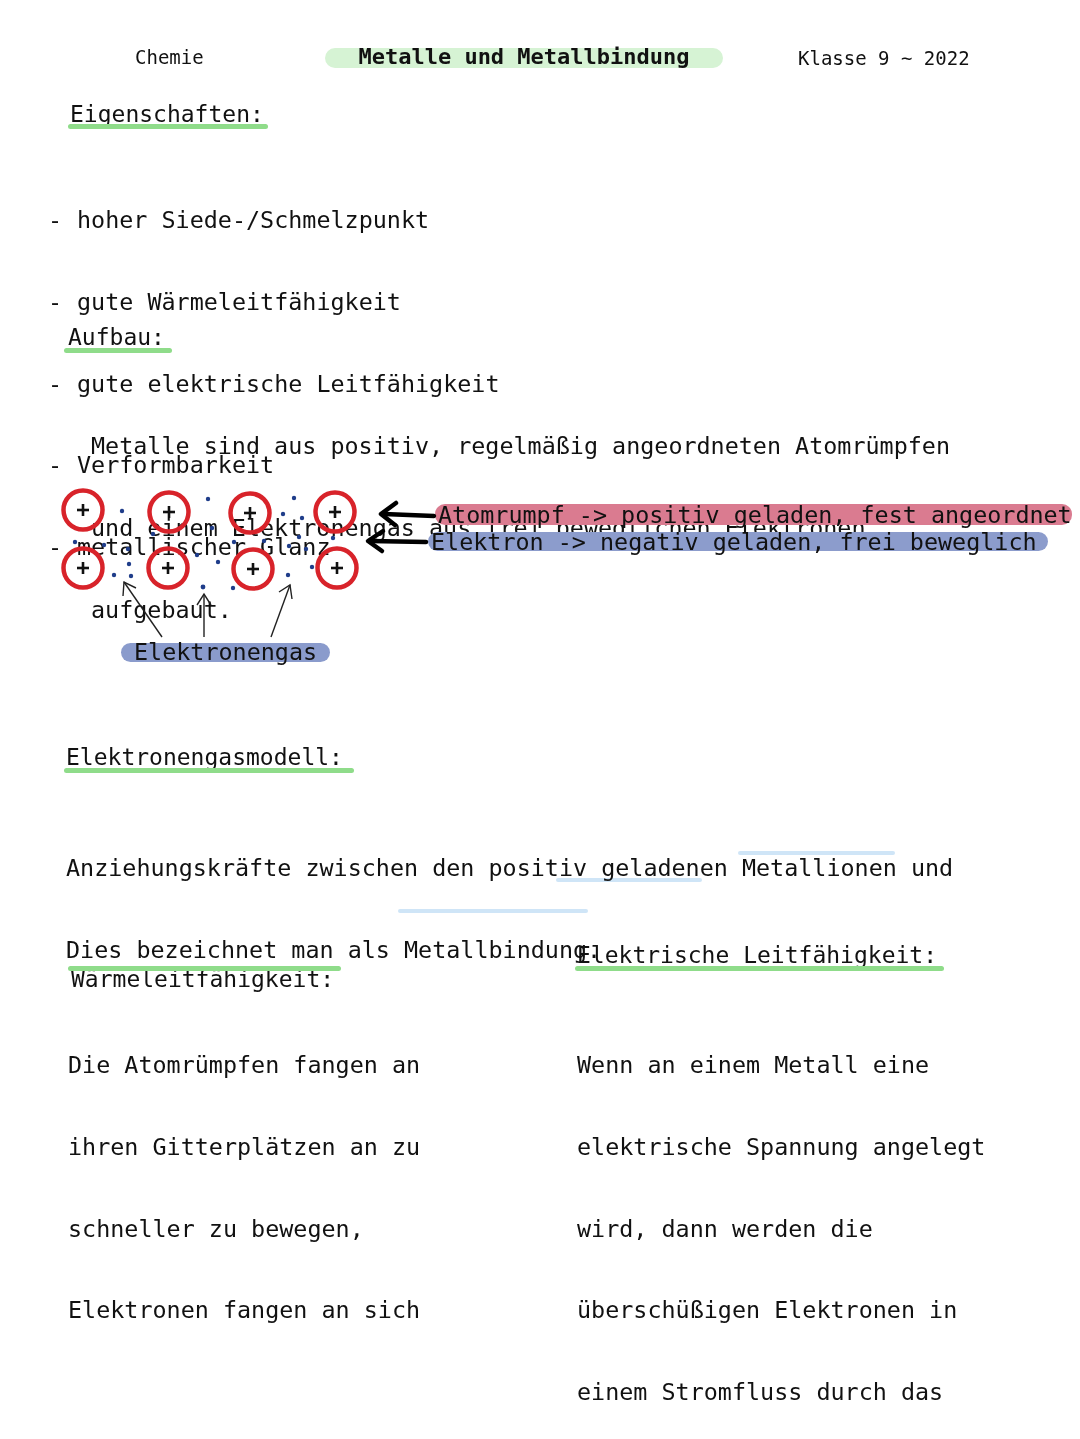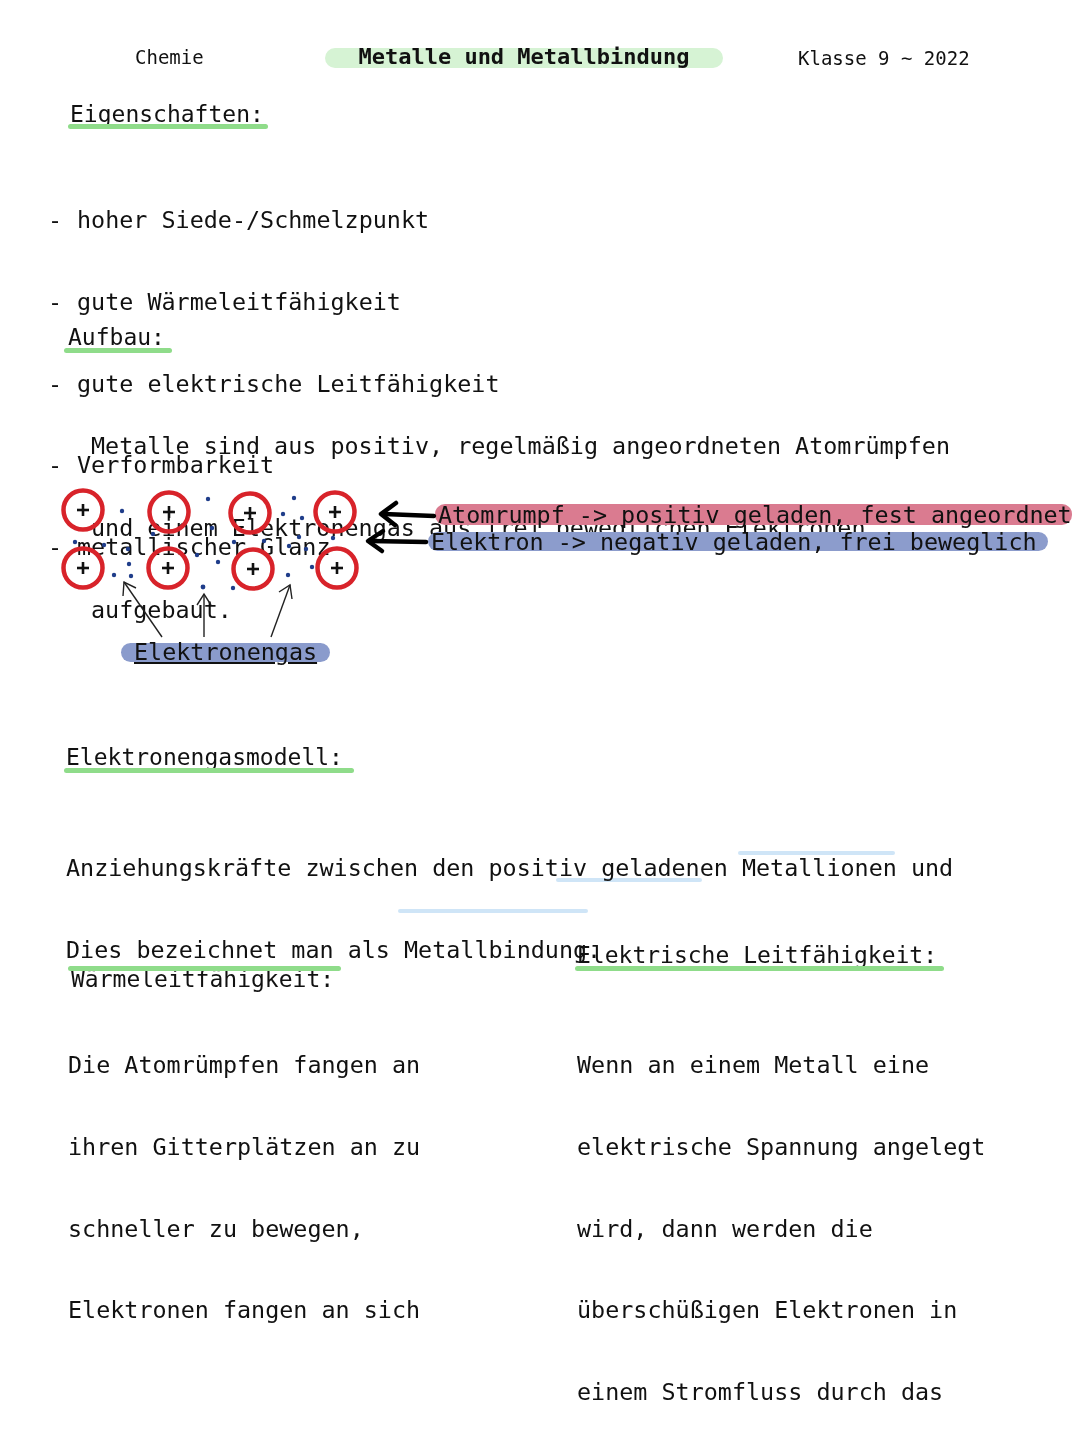--- a/index.html
+++ b/index.html
@@ -166,21 +166,21 @@
     <polyline points="123,596 124,582 136,588"></polyline>
     <line x1="204" y1="637" x2="204" y2="594"></line>
     <polyline points="197,605 204,594 211,605"></polyline>
     <line x1="271" y1="637" x2="290" y2="585"></line>
     <polyline points="279,592 290,585 292,599"></polyline>
   </g>
 </svg>
 
 <div class="abs bar-text" style="left:438px; top:502px;">Atomrumpf -&gt; positiv geladen, fest angeordnet</div>
 <div class="abs bar-text" style="left:431px; top:529px;">Elektron -&gt; negativ geladen, frei beweglich</div>
-<div class="abs bar-text" style="left:134px; top:639px;text-decoration:underline;">Elektronengas</div>
+<div class="abs bar-text" style="left:134px; top:639px;">Elektronengas</div>
 
 <div class="abs heading" style="left:66px; top:744px;">Elektronengasmodell:</div>
 <div class="uline" style="left:64px; top:768px; width:290px;"></div>
 
 <div class="abs blue-u" style="left:738px; top:851px; width:157px;"></div>
 <div class="abs blue-u" style="left:556px; top:878px; width:146px;"></div>
 <div class="abs blue-u" style="left:398px; top:909px; width:190px;"></div>
 
 <div class="abs txt" style="left:66px; top:801px;">
   <div><span>Anziehungskräfte zwischen den positiv geladenen </span><span>Metallionen</span><span> und</span></div>

